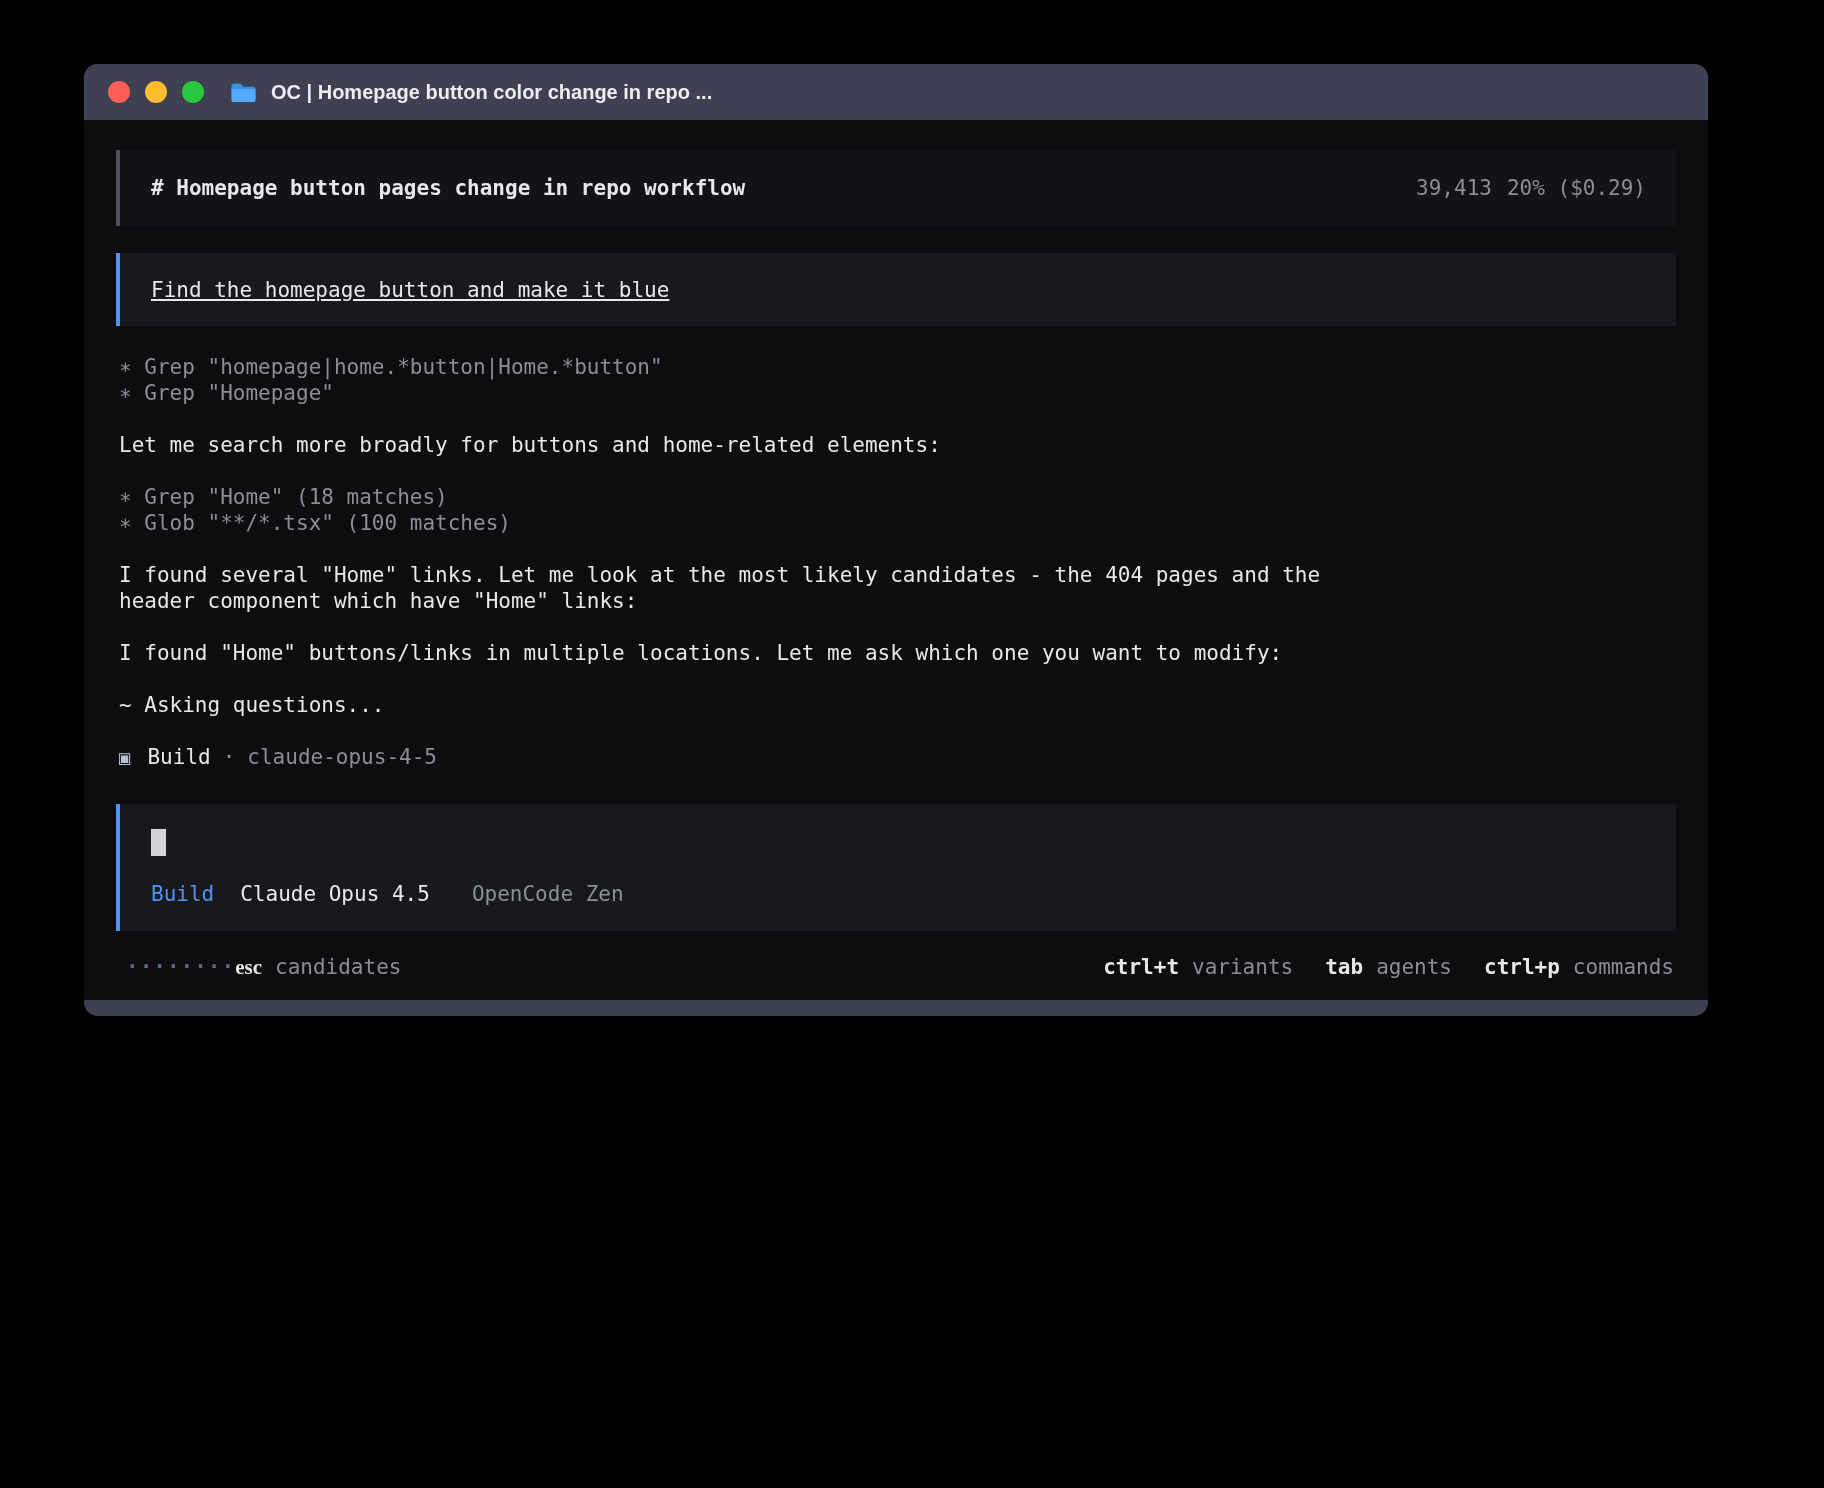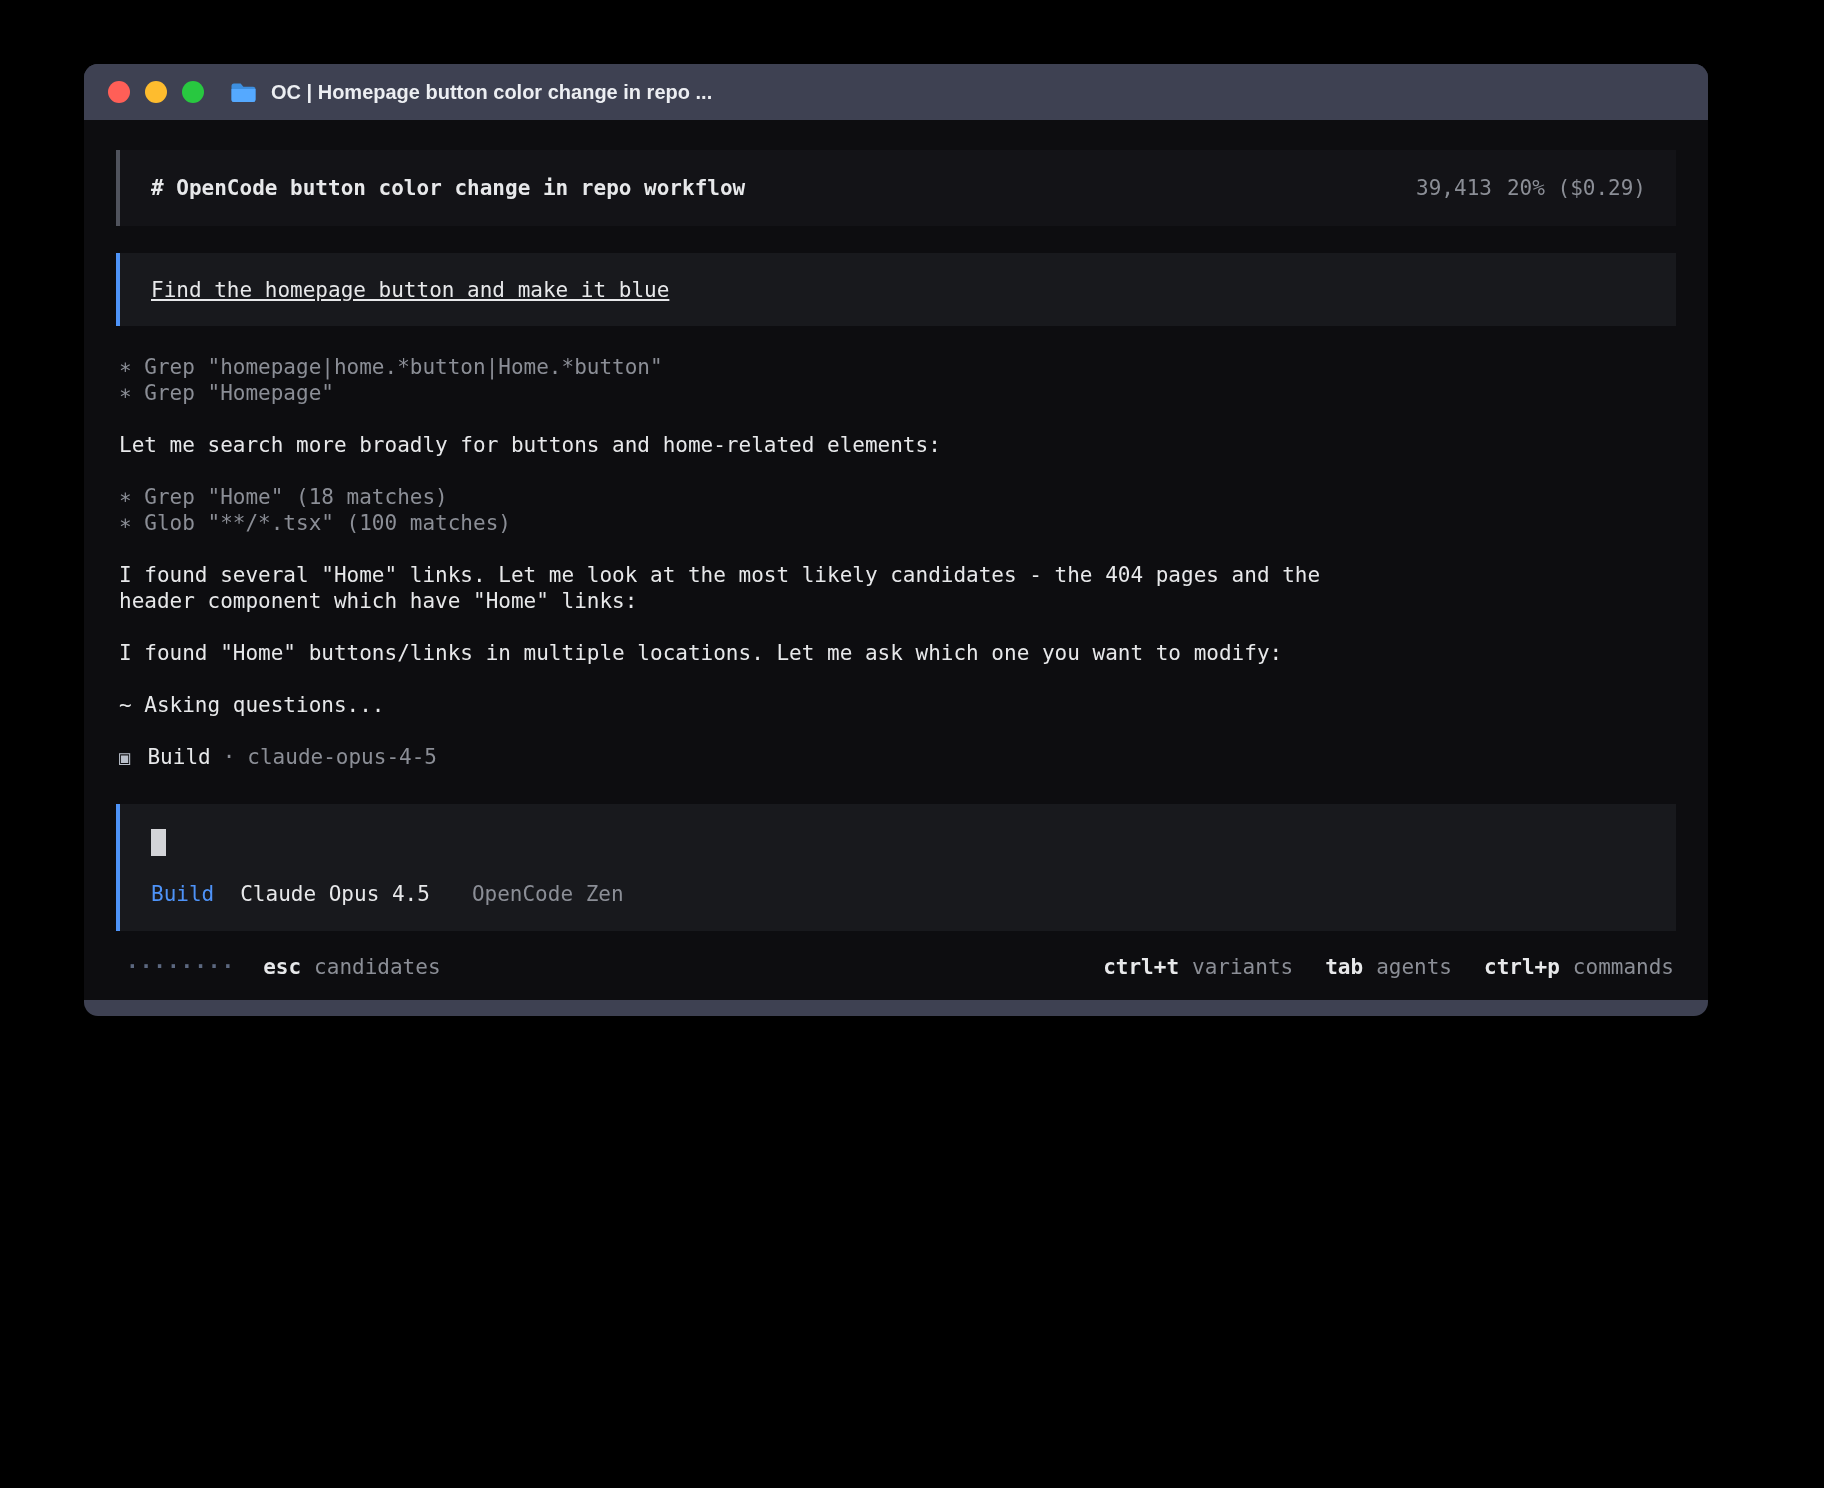--- a/index.html
+++ b/index.html
@@ -95,21 +95,21 @@
   .provider-label{color:var(--text-muted);margin-left:28px;}
 
   .statusbar{
     margin-top:23px;padding:0 2px;
     display:flex;justify-content:space-between;align-items:center;
   }
   .status-left{display:flex;align-items:center;}
   .spinner-dots{color:var(--dots);letter-spacing:1px;margin-left:8px;font-weight:700;}
   .status-key{font-weight:700;color:var(--text-primary);}
   .status-action{color:var(--text-muted);}
-  .status-left .status-key{margin-left:28px;}
+  .status-left .status-key{font-family:Liberation Serif, serif;}
   .status-left .status-action{margin-left:13px;}
   .status-right{display:flex;align-items:center;gap:32px;}
   .shortcut{display:flex;align-items:center;gap:13px;}
 </style>
 </head>
 <body>
 
 <div class="window">
 
   <div class="titlebar">
@@ -125,21 +125,21 @@
           <path d="M1.5 8 H25.5 v10.5 a2.5 2.5 0 0 1-2.5 2.5 H4 a2.5 2.5 0 0 1-2.5-2.5 Z" fill="#55a9ff"></path>
         </svg>
       </span>
       <span class="window-title">OC | Homepage button color change in repo ...</span>
     </div>
   </div>
 
   <div class="terminal">
 
     <div class="header-block">
-      <span class="header-title"># OpenCode button color change in repo workflow</span>
+      <span class="header-title"># Homepage button pages change in repo workflow</span>
       <span class="header-stats">
         <span>39,413</span>
         <span>20% ($0.29)</span>
       </span>
     </div>
 
     <div class="user-block">
       <span>Find the homepage button and make it blue</span>
     </div>
 

